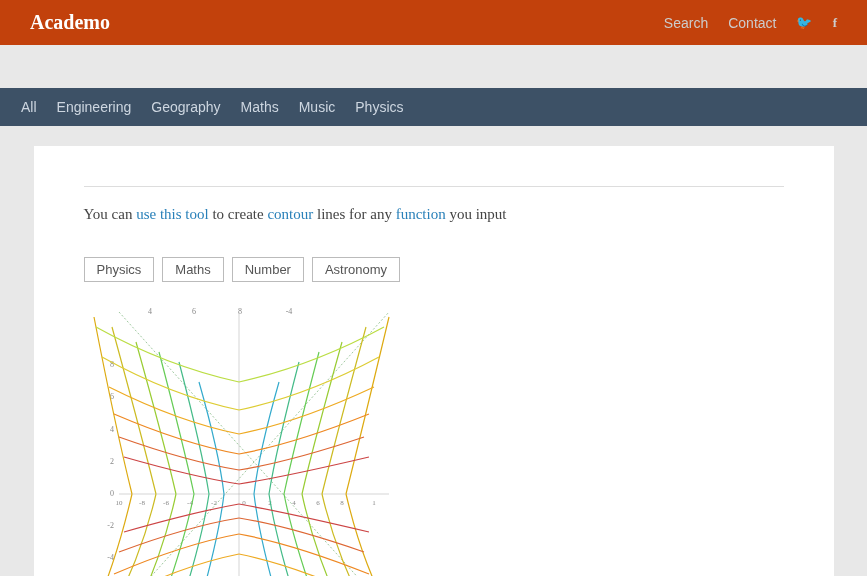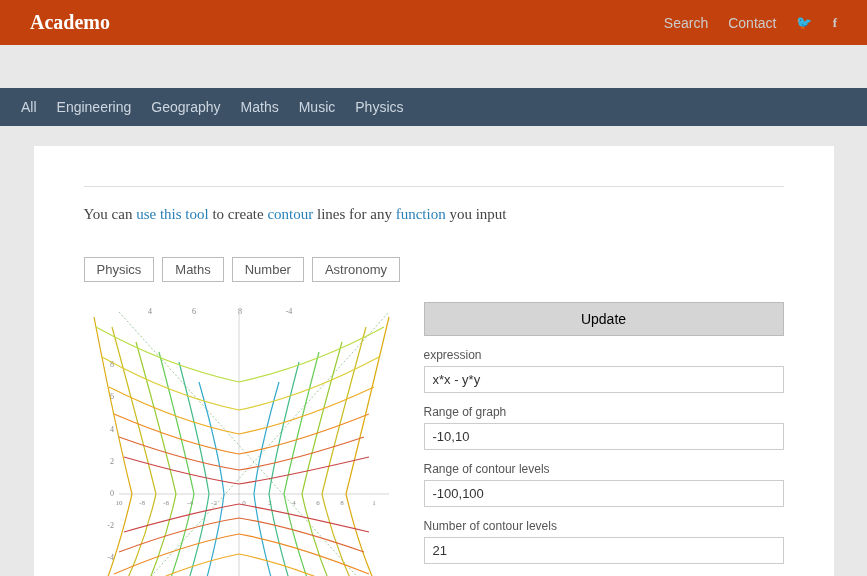--- a/index.html
+++ b/index.html
@@ -290,40 +290,16 @@
           <path d="M 155,276 Q 222,290 295,310" fill="none" stroke="#ddcc33" stroke-width="1.2"></path>
 
           <path d="M 155,80 Q 82,64 12,25" fill="none" stroke="#bbdd44" stroke-width="1.2"></path>
           <path d="M 155,80 Q 228,64 300,25" fill="none" stroke="#bbdd44" stroke-width="1.2"></path>
           <path d="M 155,300 Q 82,310 12,310" fill="none" stroke="#bbdd44" stroke-width="1.2"></path>
           <path d="M 155,300 Q 228,310 305,310" fill="none" stroke="#bbdd44" stroke-width="1.2"></path>
 
         </svg>
       </div>
 
-      <div class="controls-panel">
-        <button class="update-btn">Update</button>
-
-        <div class="control-group">
-          <label>expression</label>
-          <input type="text" value="x*x - y*y" style="">
-        </div>
-
-        <div class="control-group">
-          <label>Range of graph</label>
-          <input type="text" value="-10,10" style="">
-        </div>
-
-        <div class="control-group">
-          <label>Range of contour levels</label>
-          <input type="text" value="-100,100" style="">
-        </div>
-
-        <div class="control-group">
-          <label>Number of contour levels</label>
-          <input type="text" value="21" style="">
-        </div>
-
-      </div>
     </div>
 
   </div>
 </div>
 
 </body></html>

